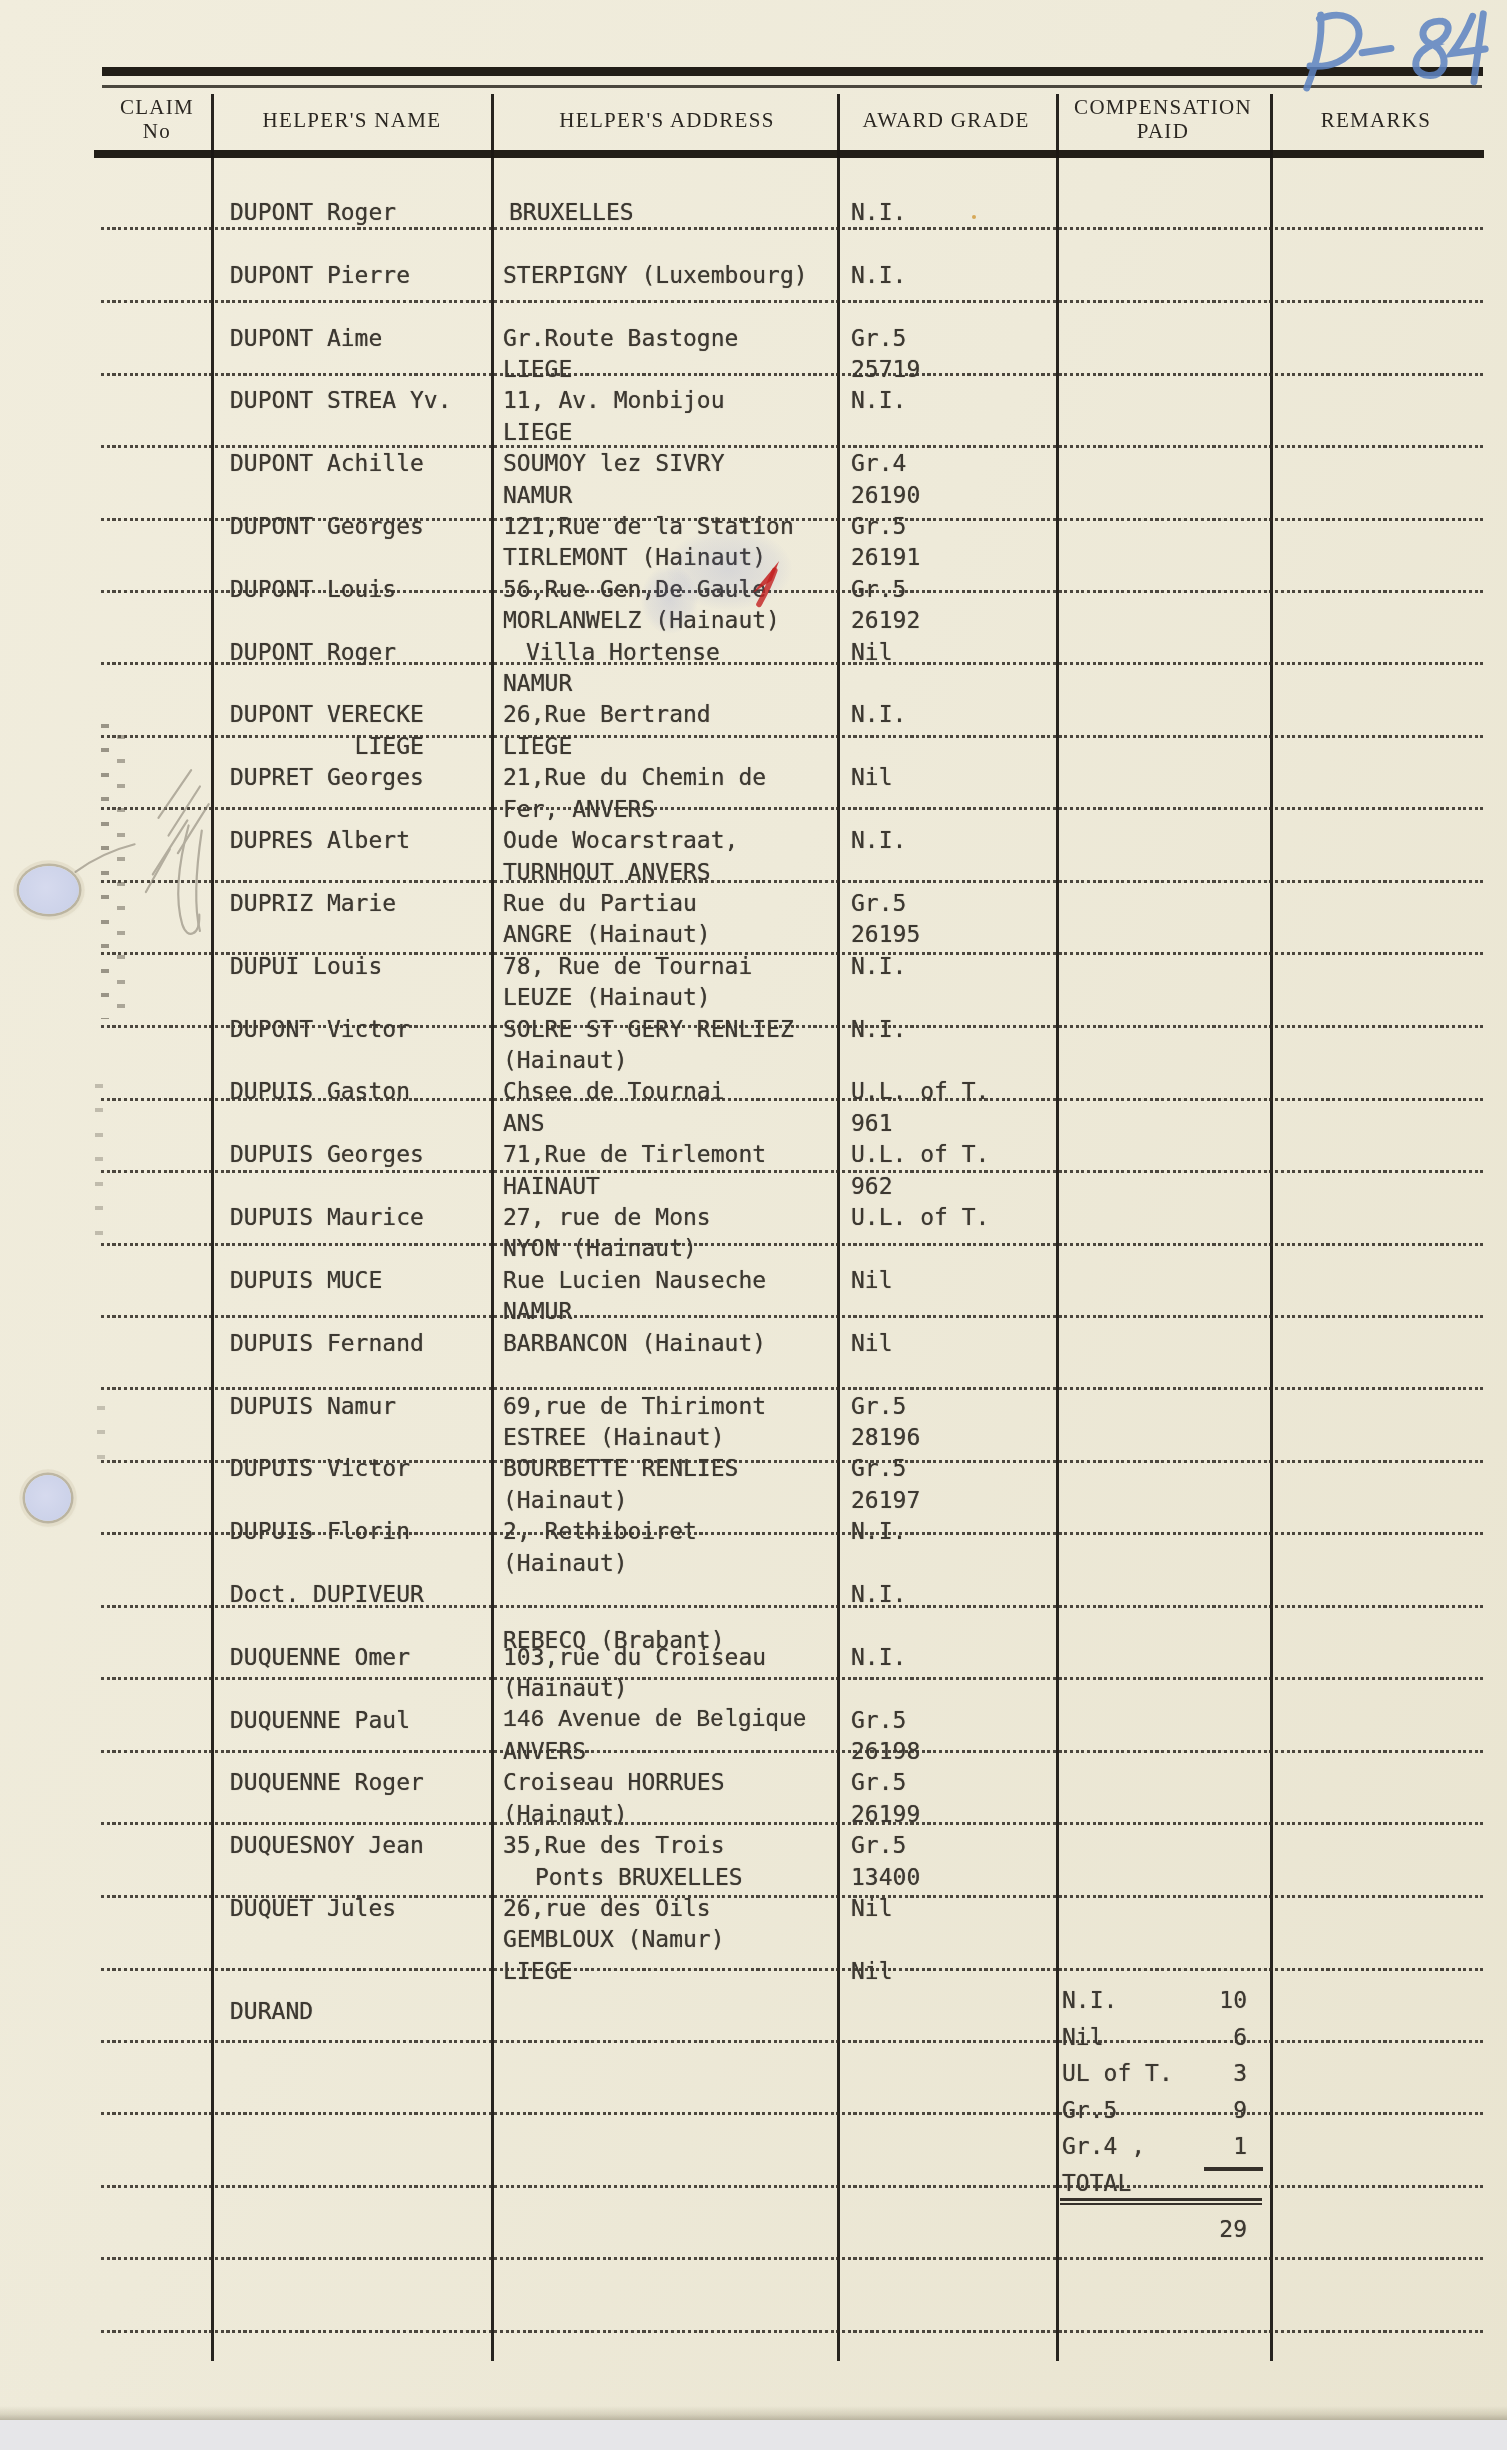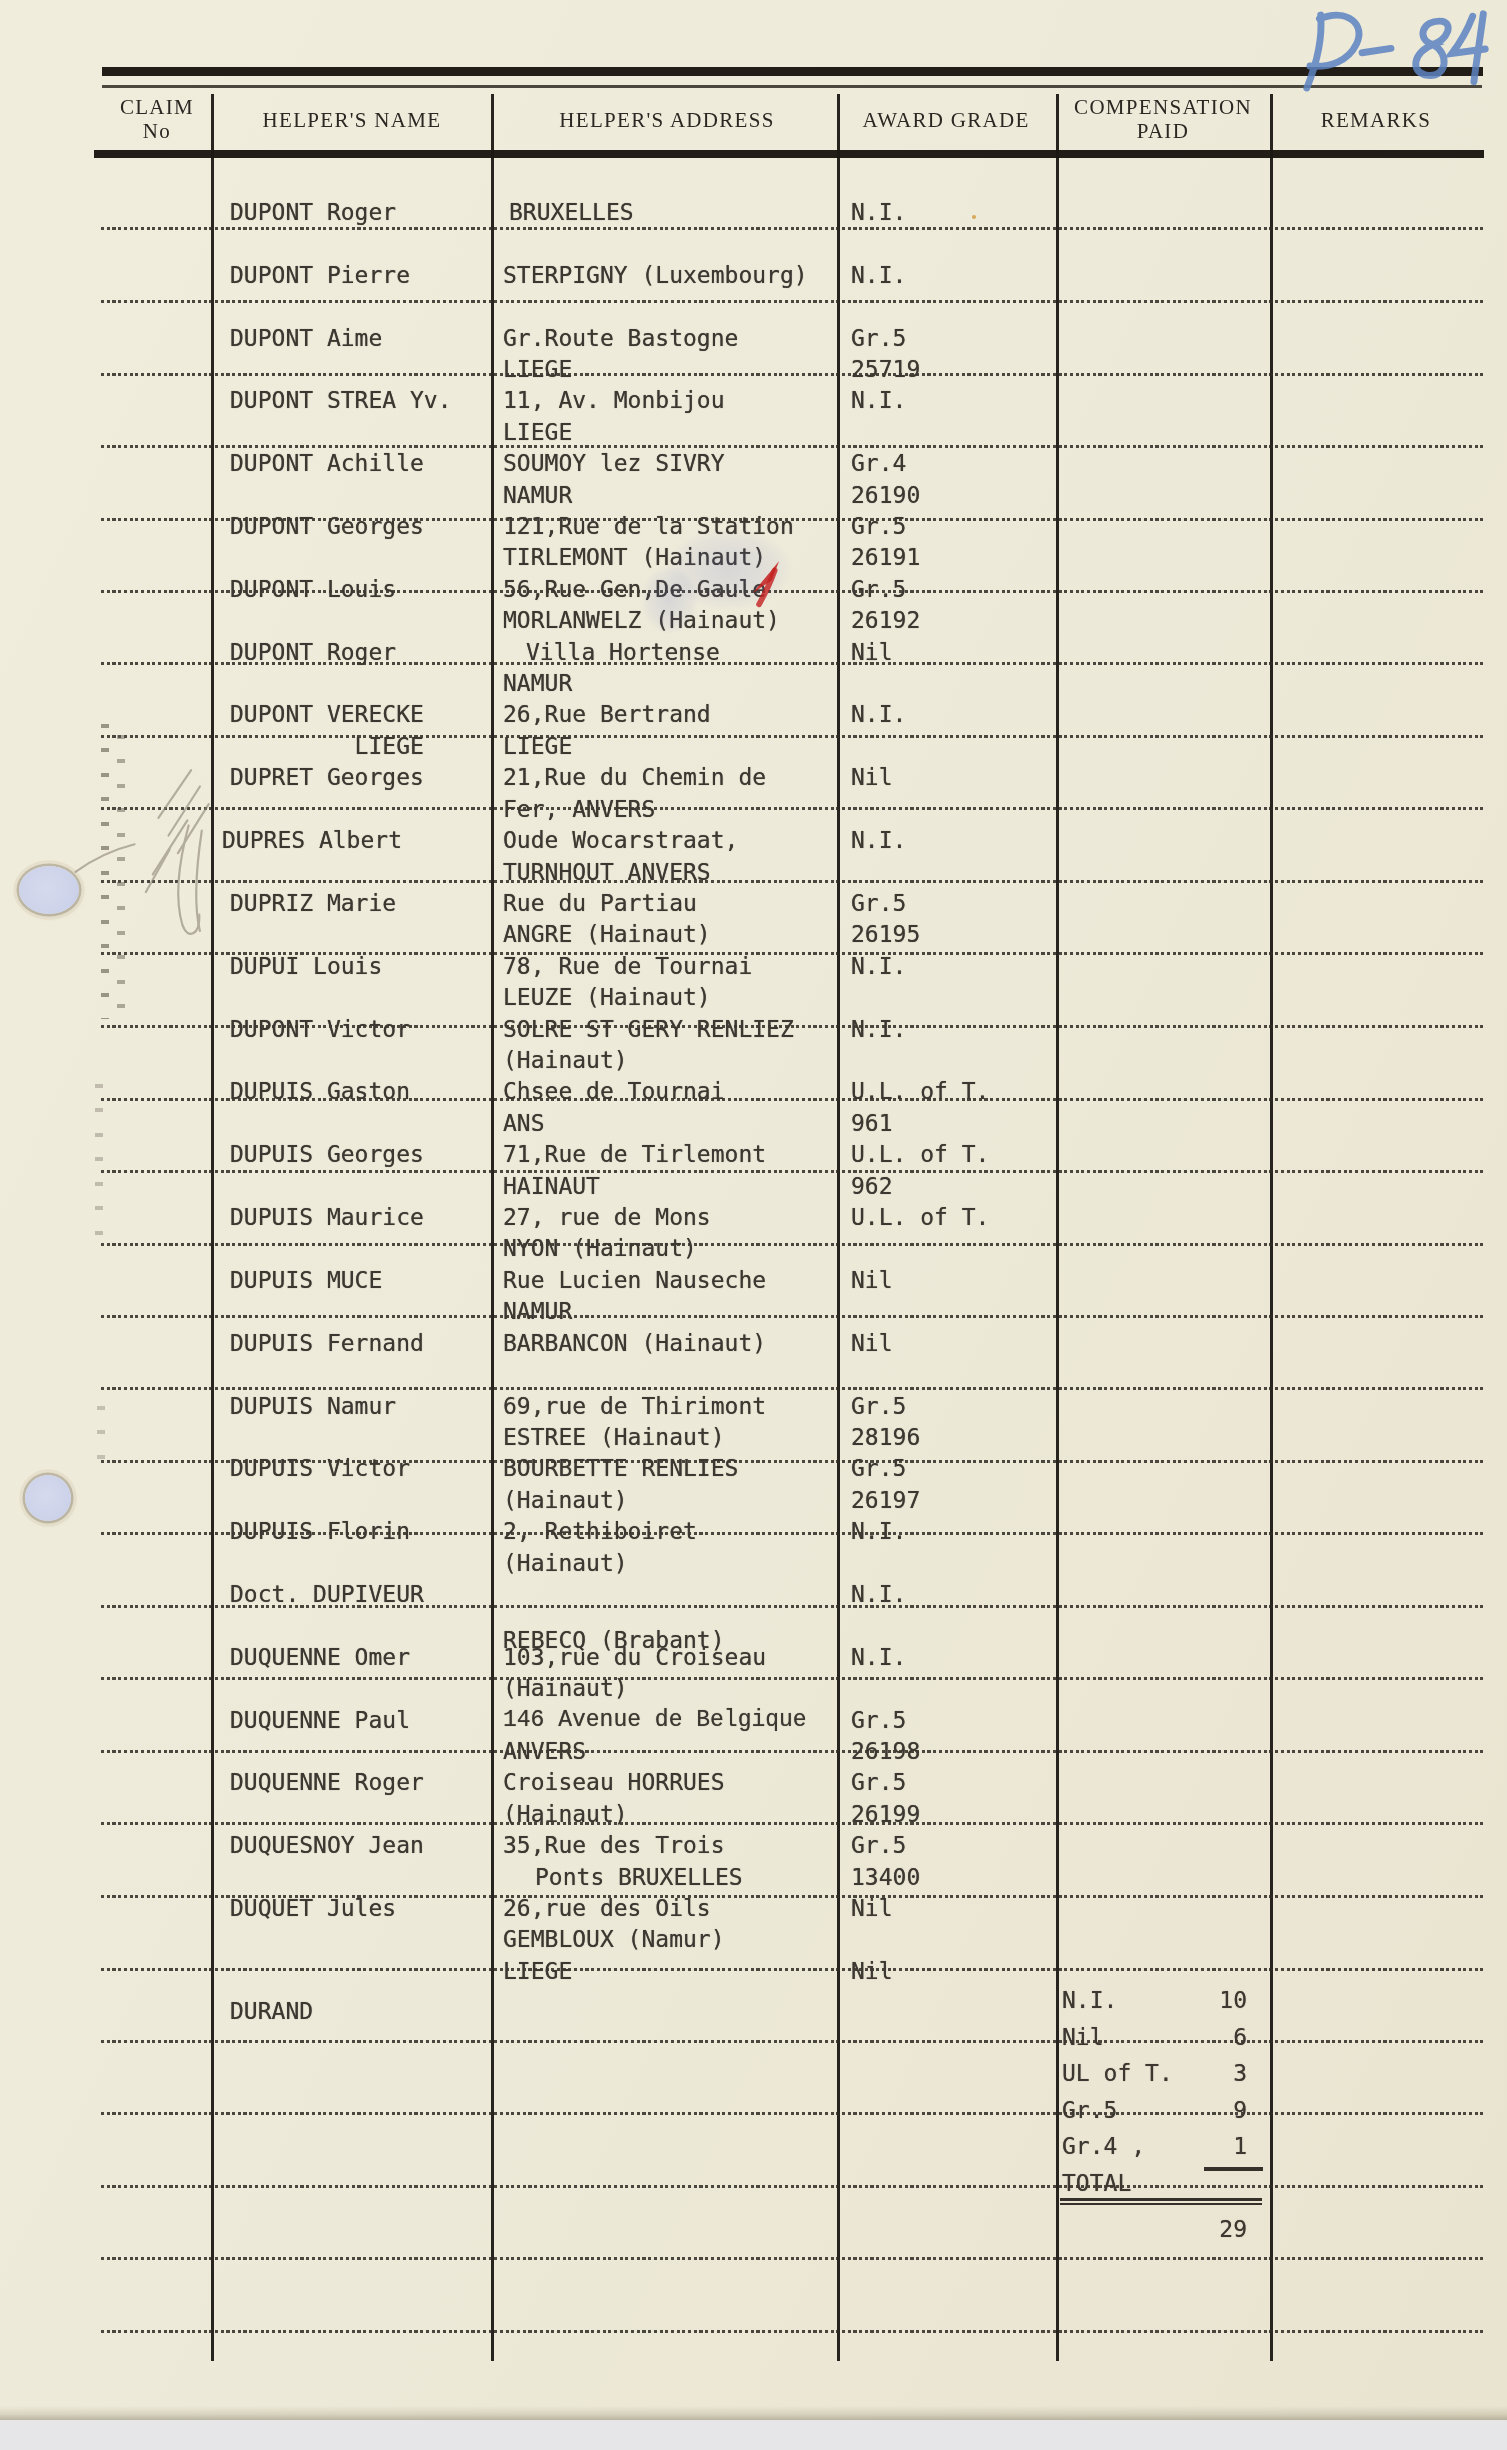--- a/index.html
+++ b/index.html
@@ -130,21 +130,21 @@
       <div class="tw" style="left:851px;top:638px;">Nil</div>
       <div class="tw" style="left:230px;top:700px;">DUPONT VERECKE</div>
       <div class="tw" style="left:230px;top:732px;">         LIEGE</div>
       <div class="tw" style="left:503px;top:700px;">26,Rue Bertrand</div>
       <div class="tw" style="left:503px;top:732px;">LIEGE</div>
       <div class="tw" style="left:851px;top:700px;">N.I.</div>
       <div class="tw" style="left:230px;top:763px;">DUPRET Georges</div>
       <div class="tw" style="left:503px;top:763px;">21,Rue du Chemin de</div>
       <div class="tw" style="left:503px;top:795px;">Fer, ANVERS</div>
       <div class="tw" style="left:851px;top:763px;">Nil</div>
-      <div class="tw" style="left:222px;top:826px;">DUPRES Albert</div>
+      <div class="tw" style="left:230px;top:826px;">DUPRES Albert</div>
       <div class="tw" style="left:503px;top:826px;">Oude Wocarstraat,</div>
       <div class="tw" style="left:503px;top:858px;">TURNHOUT ANVERS</div>
       <div class="tw" style="left:851px;top:826px;">N.I.</div>
       <div class="tw" style="left:230px;top:889px;">DUPRIZ Marie</div>
       <div class="tw" style="left:503px;top:889px;">Rue du Partiau</div>
       <div class="tw" style="left:503px;top:920px;">ANGRE (Hainaut)</div>
       <div class="tw" style="left:851px;top:889px;">Gr.5</div>
       <div class="tw" style="left:851px;top:920px;">26195</div>
       <div class="tw" style="left:230px;top:952px;">DUPUI Louis</div>
       <div class="tw" style="left:503px;top:952px;">78, Rue de Tournai</div>

